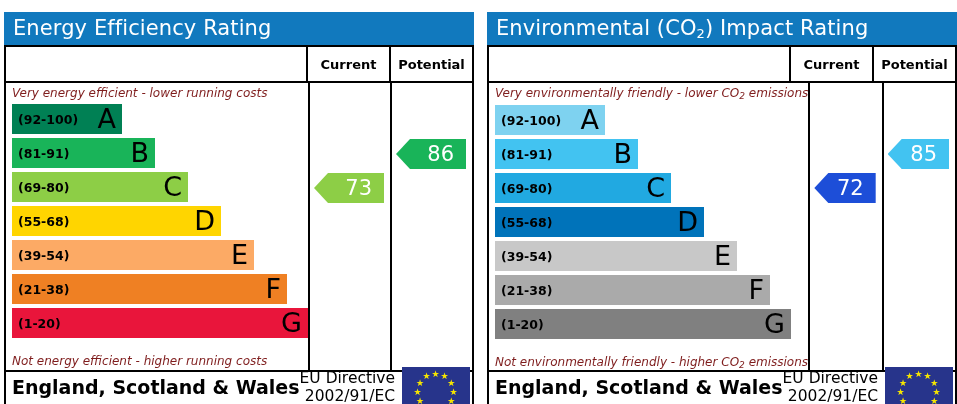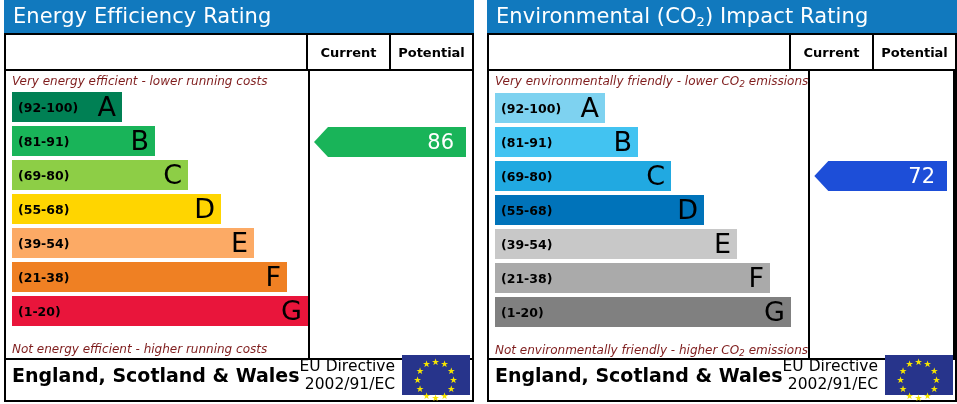--- a/index.html
+++ b/index.html
@@ -11,21 +11,21 @@
   #root {
     position: relative;
     width: 957px;
     height: 404px;
     background: #ffffff;
     overflow: hidden;
   }
 
   .panel {
     position: absolute;
-    top: 0;
+    top: 12px;
     width: 470px;
     height: 352px;
   }
   .panel.left  { left: 4px; }
   .panel.right { left: 487px; }
 
   
   .epc-title {
     height: 33px;
     background: #1179be;
@@ -239,20 +239,23 @@
               <span class="letter">F</span>
             </div>
             <div class="bar" style="width:296px;background:#e9153b;">
               <span class="range">(1-20)</span>
               <span class="letter">G</span>
             </div>
           </div>
           <div class="edge-note bottom">Not energy efficient - higher running costs</div>
         </div>
 
+        <div class="cur-col">
+          <div class="arrow" style="top:90px; left:4px; right:6px; background:#8dce46;">73</div>
+        </div>
 
         <div class="pot-col">
           <div class="arrow" style="top:56px; left:4px; right:6px; background:#19b459;">86</div>
         </div>
 
       </div>
 
       <div class="footer">
         <div class="region">England, Scotland &amp; Wales</div>
         <div class="directive">
@@ -326,20 +329,23 @@
               <span class="letter">G</span>
             </div>
           </div>
           <div class="edge-note bottom"><span>Not environmentally friendly - higher CO</span><sub>2</sub><span> emissions</span></div>
         </div>
 
         <div class="cur-col">
           <div class="arrow" style="top:90px; left:4px; right:6px; background:#1d4ed8;">72</div>
         </div>
 
+        <div class="pot-col">
+          <div class="arrow" style="top:56px; left:4px; right:6px; background:#42c3f1;">85</div>
+        </div>
 
       </div>
 
       <div class="footer">
         <div class="region">England, Scotland &amp; Wales</div>
         <div class="directive">
           <div>EU Directive</div>
           <div>2002/91/EC</div>
         </div>
         <div class="eu-flag">

